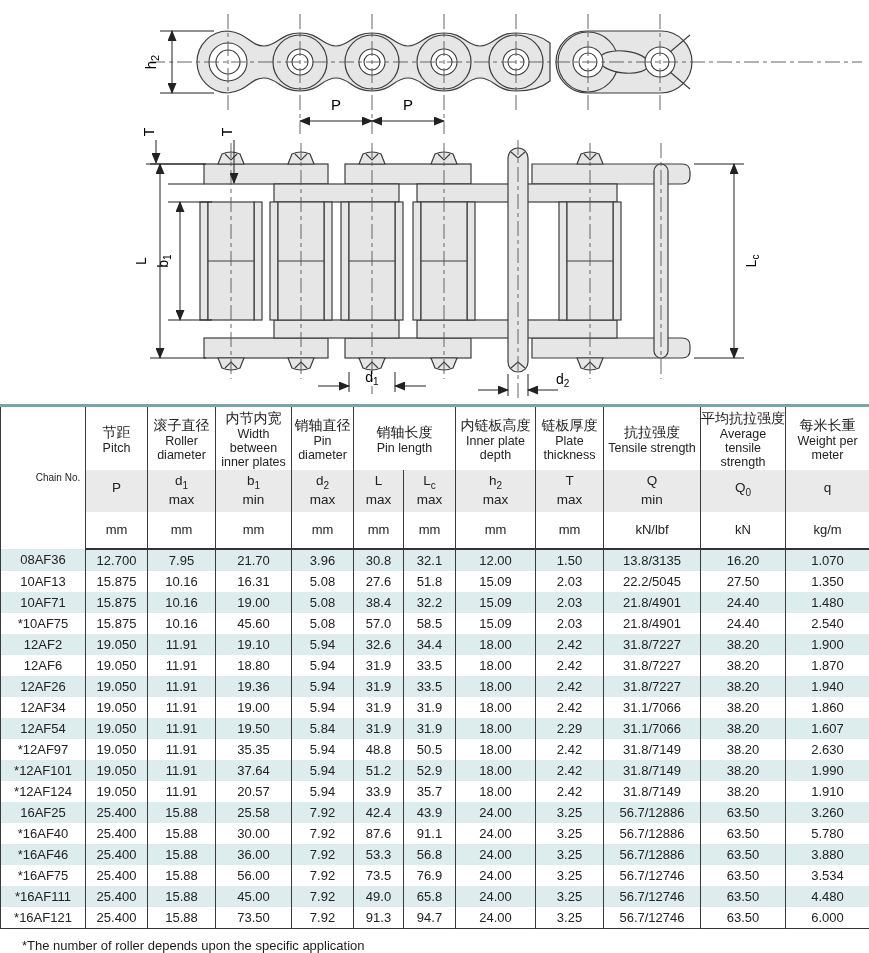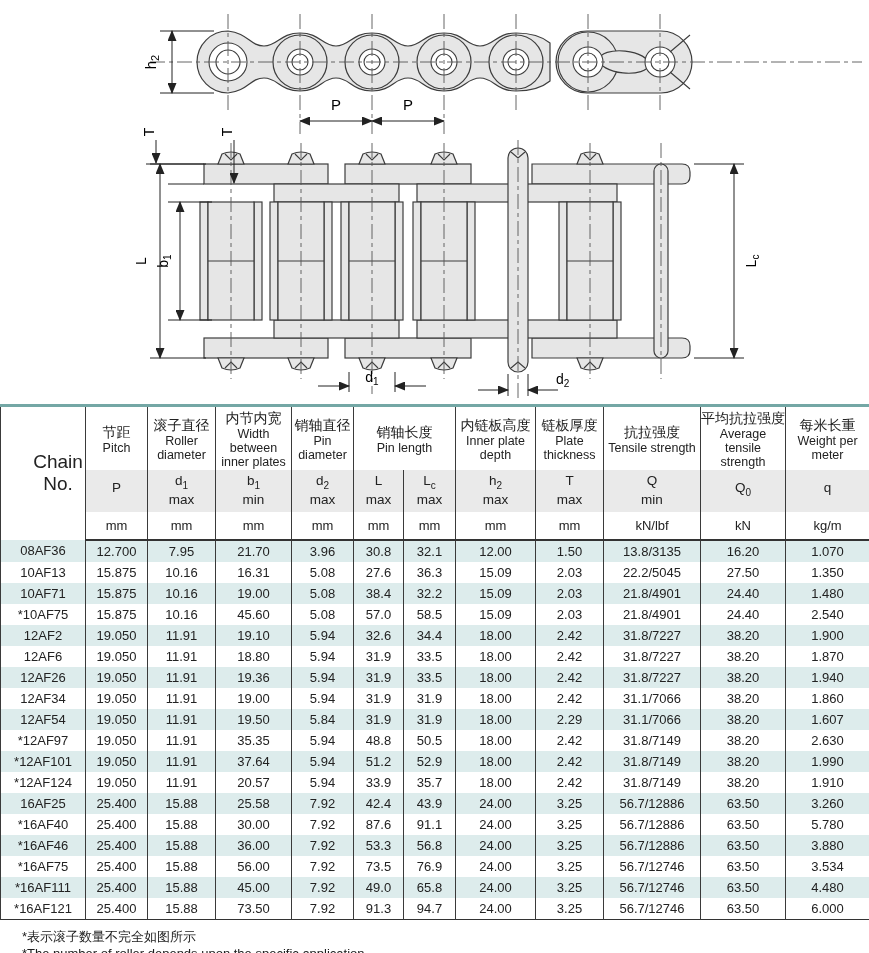--- a/index.html
+++ b/index.html
@@ -9,25 +9,25 @@
   .cline{stroke:#555;stroke-width:0.9;fill:none;stroke-dasharray:15 4 4 4;}
   .part{fill:#e6e6e6;stroke:#3d3d3d;stroke-width:1.2;}
   .edge{fill:none;stroke:#3d3d3d;stroke-width:1.1;}
   .hole{fill:#ffffff;stroke:#3d3d3d;stroke-width:1.1;}
   table{border-collapse:collapse;width:869px;table-layout:fixed;
         border-top:3px solid #74a7a5;border-bottom:1px solid #333;margin-top:2px;}
   th,td{border-left:1px solid #3a3a3a;border-right:1px solid #3a3a3a;
         text-align:center;vertical-align:middle;padding:0;font-weight:normal;}
   thead tr.h1{height:64px;}
   thead tr.h2{height:42px;background:#eaeaea;}
-  thead tr.h3{height:28px;padding-left:48px;}
+  thead tr.h3{height:37px;padding-left:48px;}
   thead tr.h3 th{border-bottom:2px solid #333;font-size:13px;}
   th .cn{font-size:14px;line-height:17px;margin-top:2px;}
   th .en{font-size:12.5px;line-height:14px;}
-  th.chain{font-size:19px;padding-left:30px;}
+  th.chain{font-size:10px;padding-left:30px;}
   th.sym{font-size:13.5px;line-height:14px;}
   th.sym sub{font-size:10px;}
   tbody td{font-size:13px;line-height:15px;padding:3px 2px;}
   tbody tr:nth-child(odd){background:#ddecec;}
   .footnotes{margin:8px 0 0 22px;font-size:13px;line-height:17px;color:#1c1c1c;}
 </style>
 </head>
 <body>
 
 
@@ -319,21 +319,21 @@
         <td>16.20</td>
         <td>1.070</td>
       </tr>
       <tr>
         <td>10AF13</td>
         <td>15.875</td>
         <td>10.16</td>
         <td>16.31</td>
         <td>5.08</td>
         <td>27.6</td>
-        <td>36.3</td>
+        <td>51.8</td>
         <td>15.09</td>
         <td>2.03</td>
         <td>22.2/5045</td>
         <td>27.50</td>
         <td>1.350</td>
       </tr>
       <tr>
         <td>10AF71</td>
         <td>15.875</td>
         <td>10.16</td>
@@ -554,18 +554,17 @@
         <td>24.00</td>
         <td>3.25</td>
         <td>56.7/12746</td>
         <td>63.50</td>
         <td>6.000</td>
       </tr>
     </tbody>
 </table>
 
 <div class="footnotes">
-  <div>*表示滚子数量不完全如图所示</div>
   <div>*The number of roller depends upon the specific application</div>
 </div>
 
 
 
 
 </body></html>

